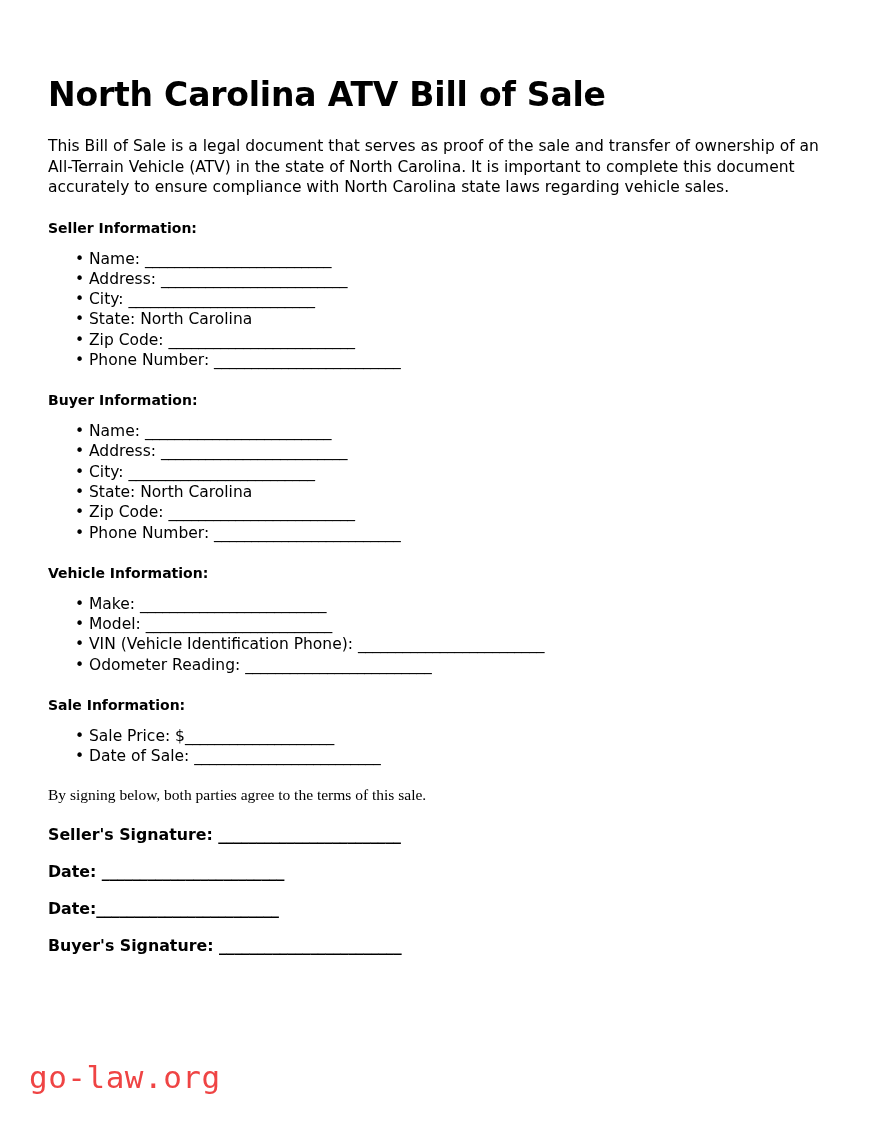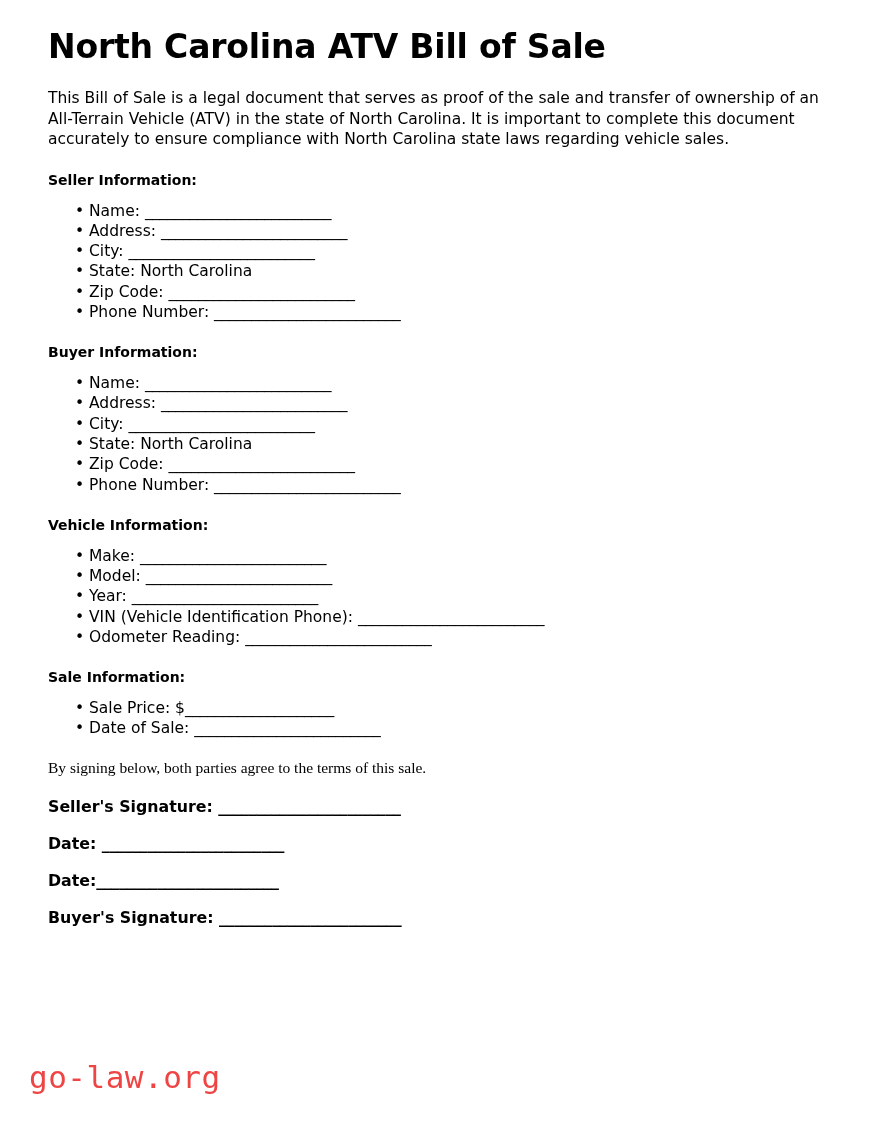--- a/index.html
+++ b/index.html
@@ -28,21 +28,21 @@
     position: absolute;
     left: 48px;
     top: 0;
     width: 773px;
   }
   .doc-title {
     font-size: 33px;
     font-weight: bold;
     letter-spacing: -0.2px;
     margin: 0;
-    padding-top: 28px;
+    padding-top: 76px;
     line-height: 1.15;
   }
   .para {
     font-size: 15.5px;
     line-height: 20.6px;
     margin: 0;
     padding-top: 22px;
     text-align: left;
   }
   .para.tight {
@@ -132,21 +132,20 @@
       <li><span>City: </span><span class="blank">_________________________</span></li>
       <li><span>State: </span><span>North Carolina</span></li>
       <li><span>Zip Code: </span><span class="blank">_________________________</span></li>
       <li><span>Phone Number: </span><span class="blank">_________________________</span></li>
     </ul>
 
     <h2 class="section-heading">Vehicle Information:</h2>
     <ul class="fields">
       <li><span>Make: </span><span class="blank">_________________________</span></li>
       <li><span>Model: </span><span class="blank">_________________________</span></li>
-      <li><span>Year: </span><span class="blank">_________________________</span></li>
       <li><span>VIN (Vehicle Identification Phone): </span><span class="blank">_________________________</span></li>
       <li><span>Odometer Reading: </span><span class="blank">_________________________</span></li>
     </ul>
 
     <h2 class="section-heading">Sale Information:</h2>
     <ul class="fields">
       <li><span>Sale Price: $</span><span class="blank">____________________</span></li>
       <li><span>Date of Sale: </span><span class="blank">_________________________</span></li>
     </ul>
 

